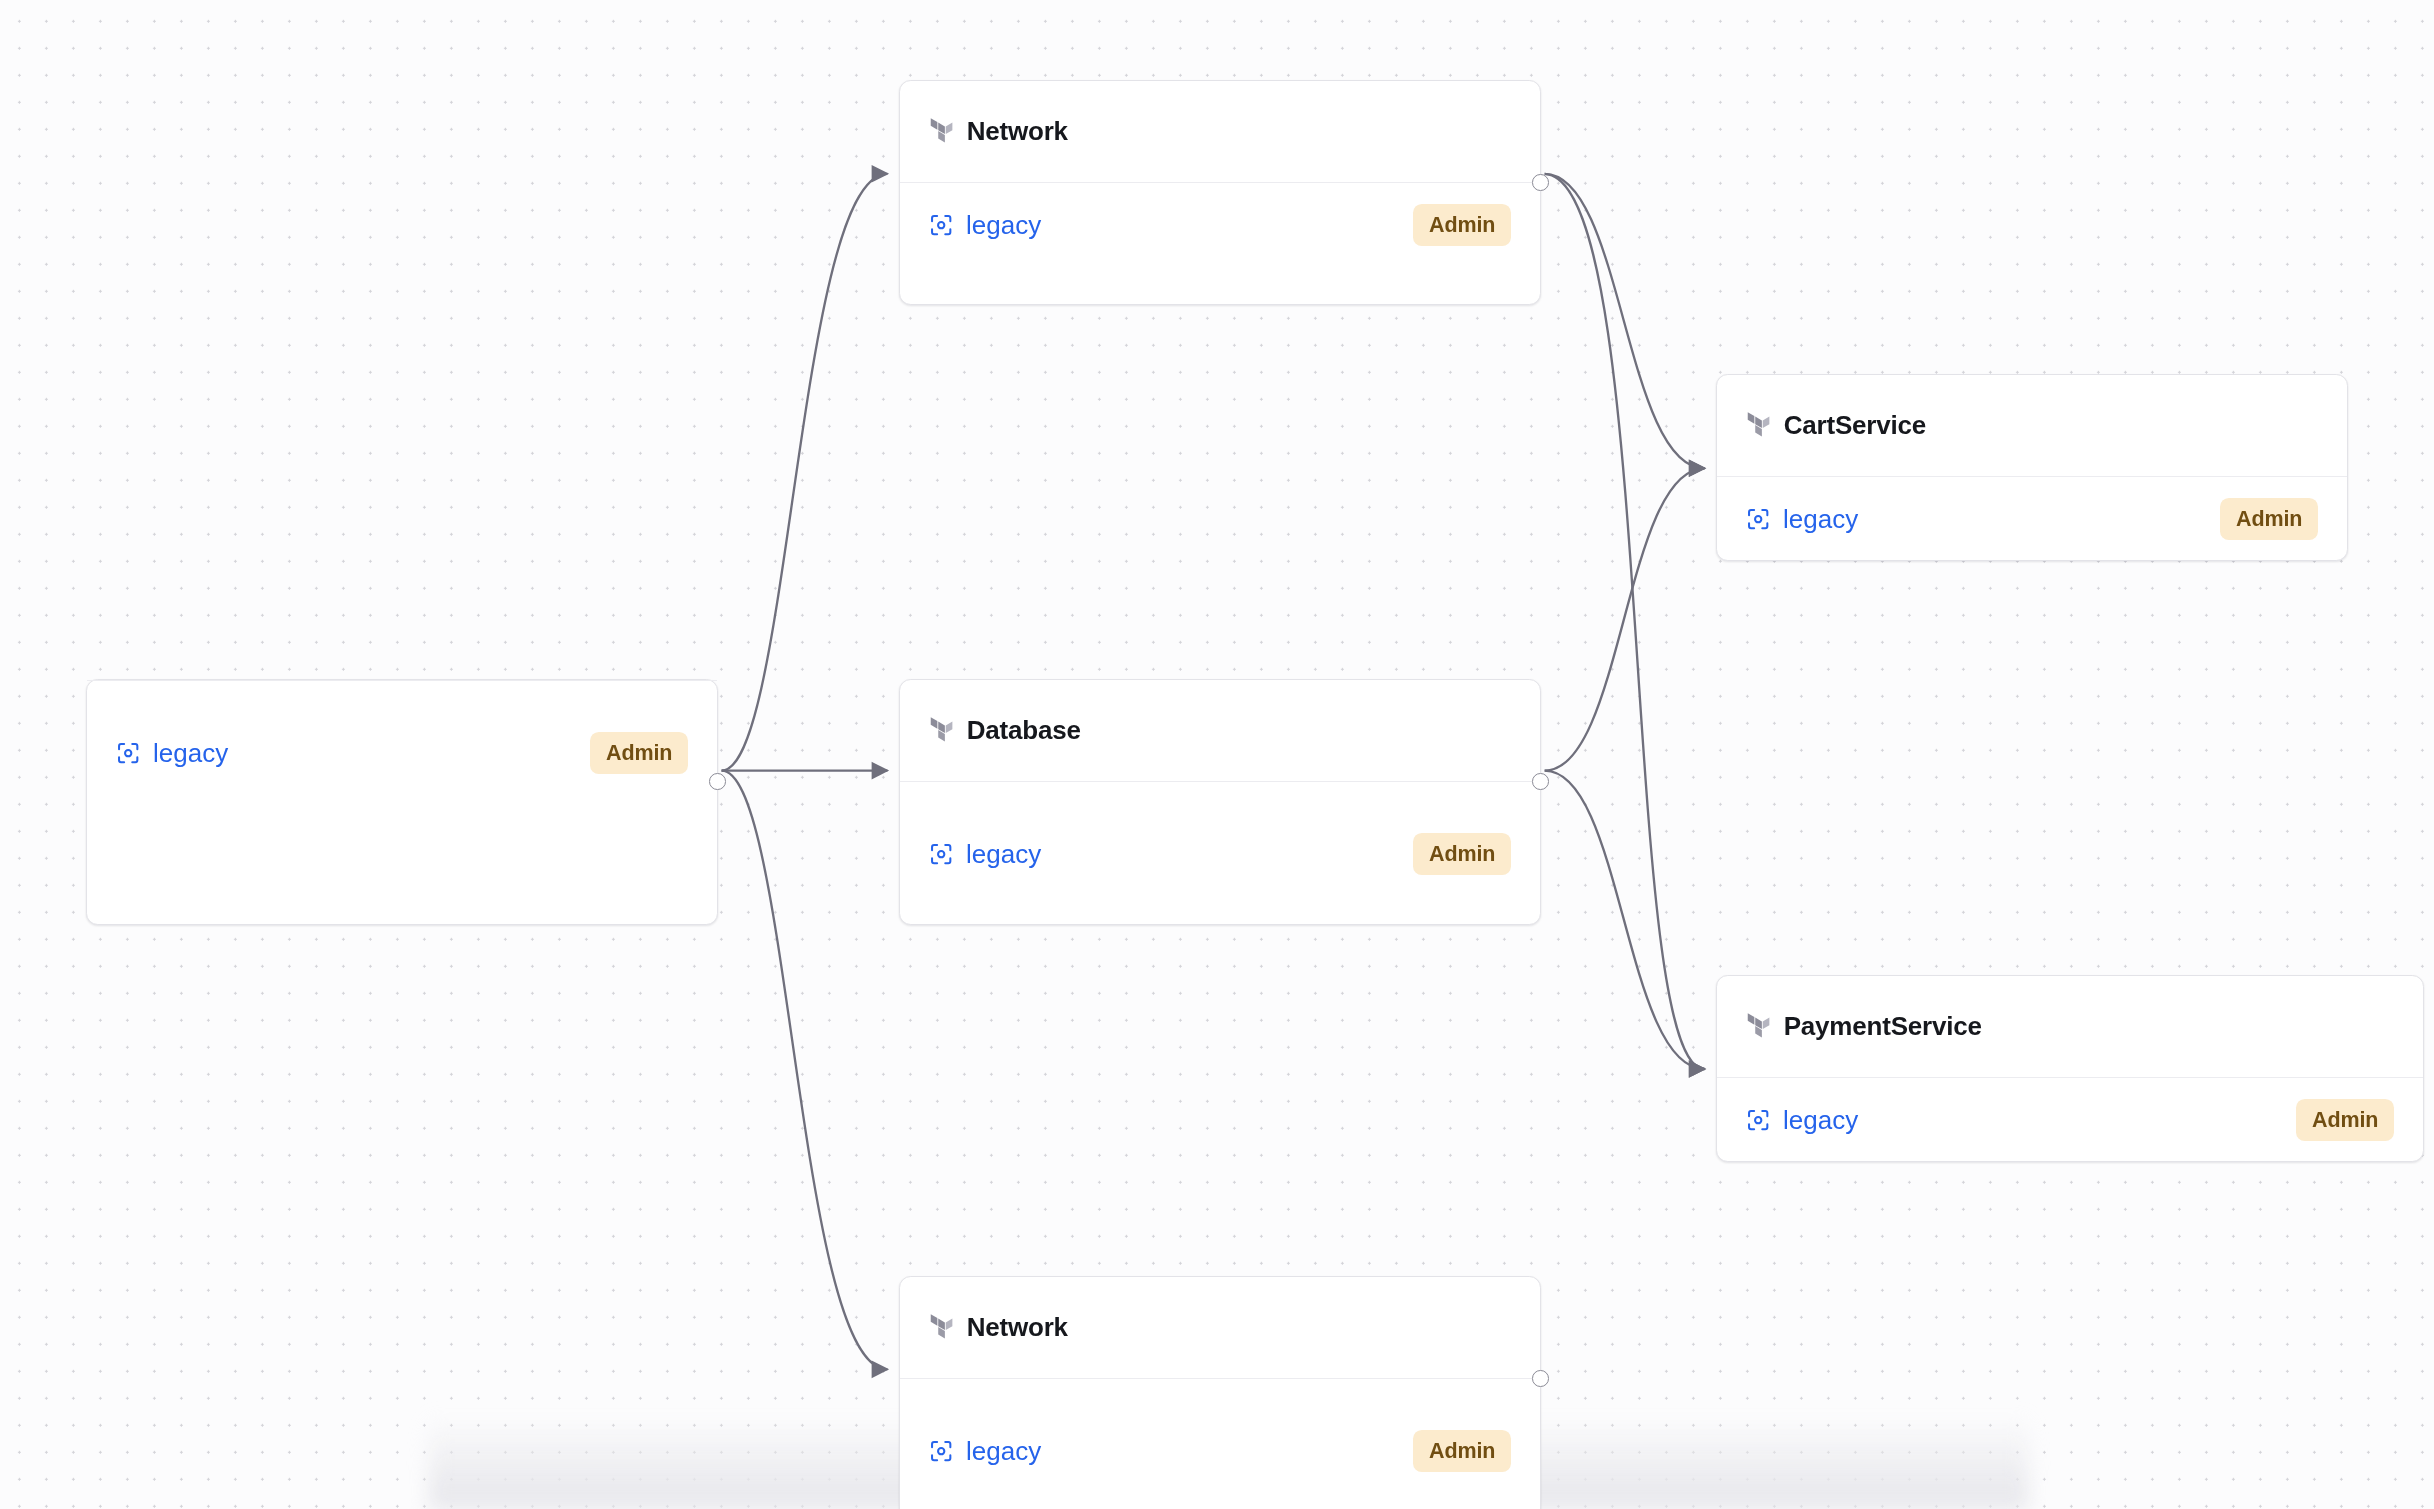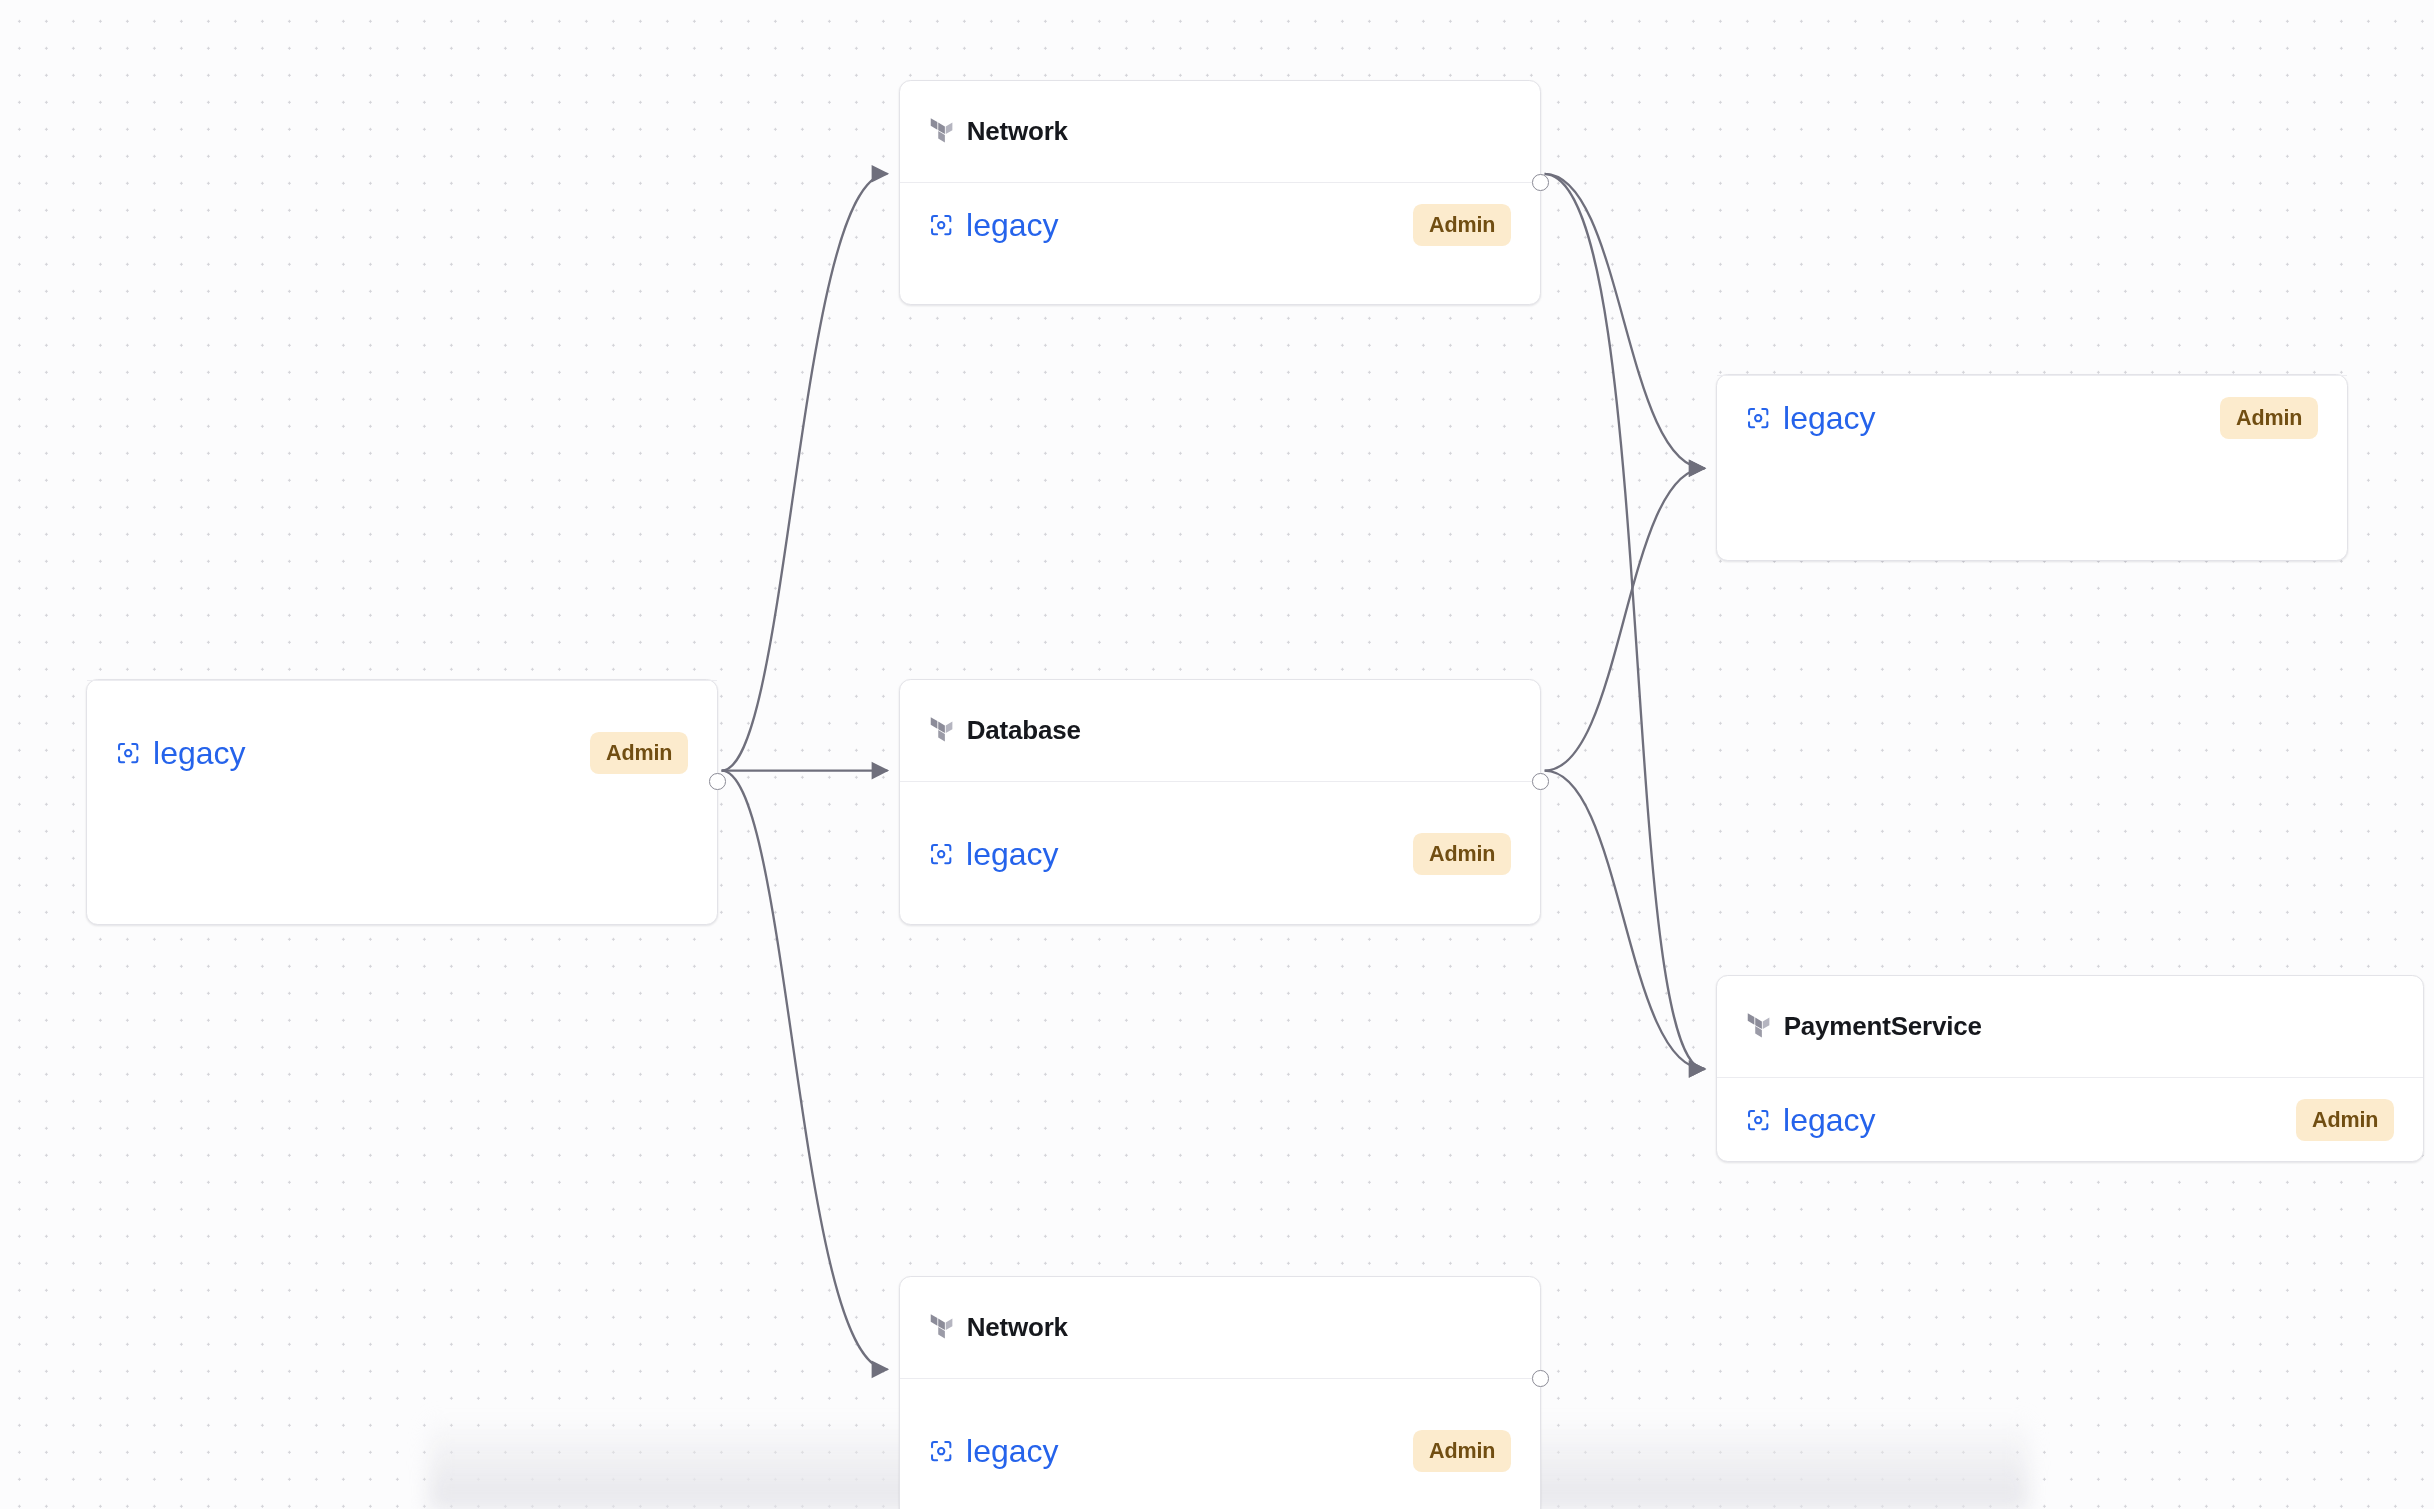--- a/index.html
+++ b/index.html
@@ -80,21 +80,21 @@
     display: flex;
     align-items: center;
     height: 144px;
     padding: 0 29px;
     box-sizing: border-box;
   }
 
   .ws-icon { flex: 0 0 auto; display: block; margin-right: 12.7px; }
 
   .ws-link {
-    font-size: 32px;
+    font-size: 26px;
     color: #2563eb;
     white-space: nowrap;
     text-decoration: none;
     cursor: pointer;
   }
 
   .spacer { flex: 1 1 auto; }
 
   .role-badge {
     background: #fcebcd;
@@ -240,20 +240,29 @@
         <circle cx="12" cy="12" r="3.1"></circle>
       </svg>
       <span class="ws-link">legacy</span>
       <span class="spacer"></span>
       <span class="role-badge">Admin</span>
     </div>
     <div class="handle handle-source"></div>
   </div>
 
   <div class="rf-node" style="left:1716px; top:374px; width:632px; height:187px;">
+    <div class="node-header">
+      <svg class="tf-logo" width="25" height="29" viewBox="0 0 26 30">
+        <path d="M9.6 5.7 L16.5 9.7 L16.5 17.6 L9.6 13.6 Z" fill="#8c8c99"></path>
+        <path d="M17.4 9.7 L24.3 5.7 L24.3 13.6 L17.4 17.6 Z" fill="#b5b5c0"></path>
+        <path d="M9.6 14.6 L16.5 18.6 L16.5 26.4 L9.6 22.4 Z" fill="#9b9ba7"></path>
+        <path d="M1.8 1.2 L8.7 5.2 L8.7 13.1 L1.8 9.1 Z" fill="#8c8c99"></path>
+      </svg>
+      <span class="node-title">CartService</span>
+    </div>
     <div class="node-divider"></div>
     <div class="node-body" style="height:84px;">
       <svg class="ws-icon" width="24.4" height="24.4" viewBox="0 0 24 24" fill="none" stroke="#2563eb" stroke-width="2" stroke-linecap="round">
         <path d="M3 8 V5 a2 2 0 0 1 2-2 h3"></path>
         <path d="M16 3 h3 a2 2 0 0 1 2 2 v3"></path>
         <path d="M21 16 v3 a2 2 0 0 1-2 2 h-3"></path>
         <path d="M8 21 H5 a2 2 0 0 1-2-2 v-3"></path>
         <circle cx="12" cy="12" r="3.1"></circle>
       </svg>
       <span class="ws-link">legacy</span>

